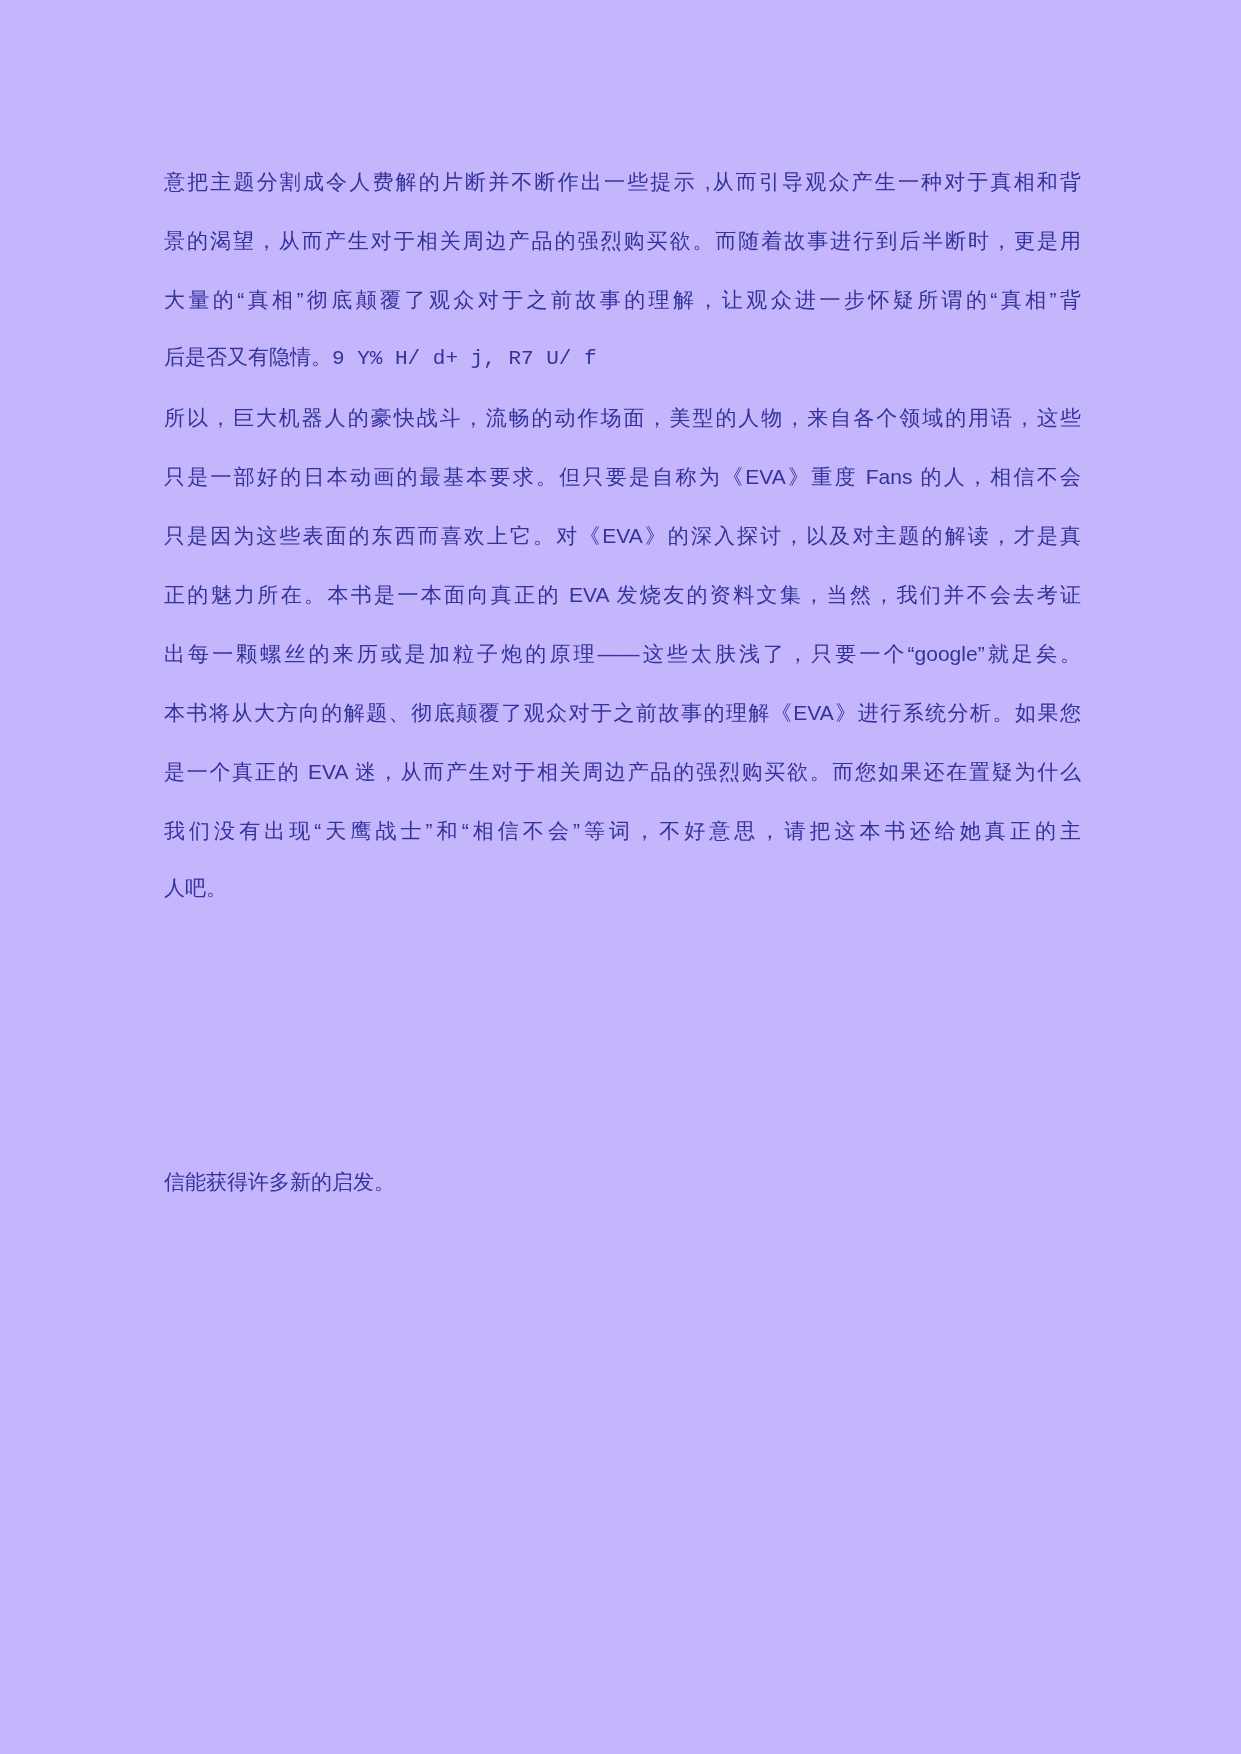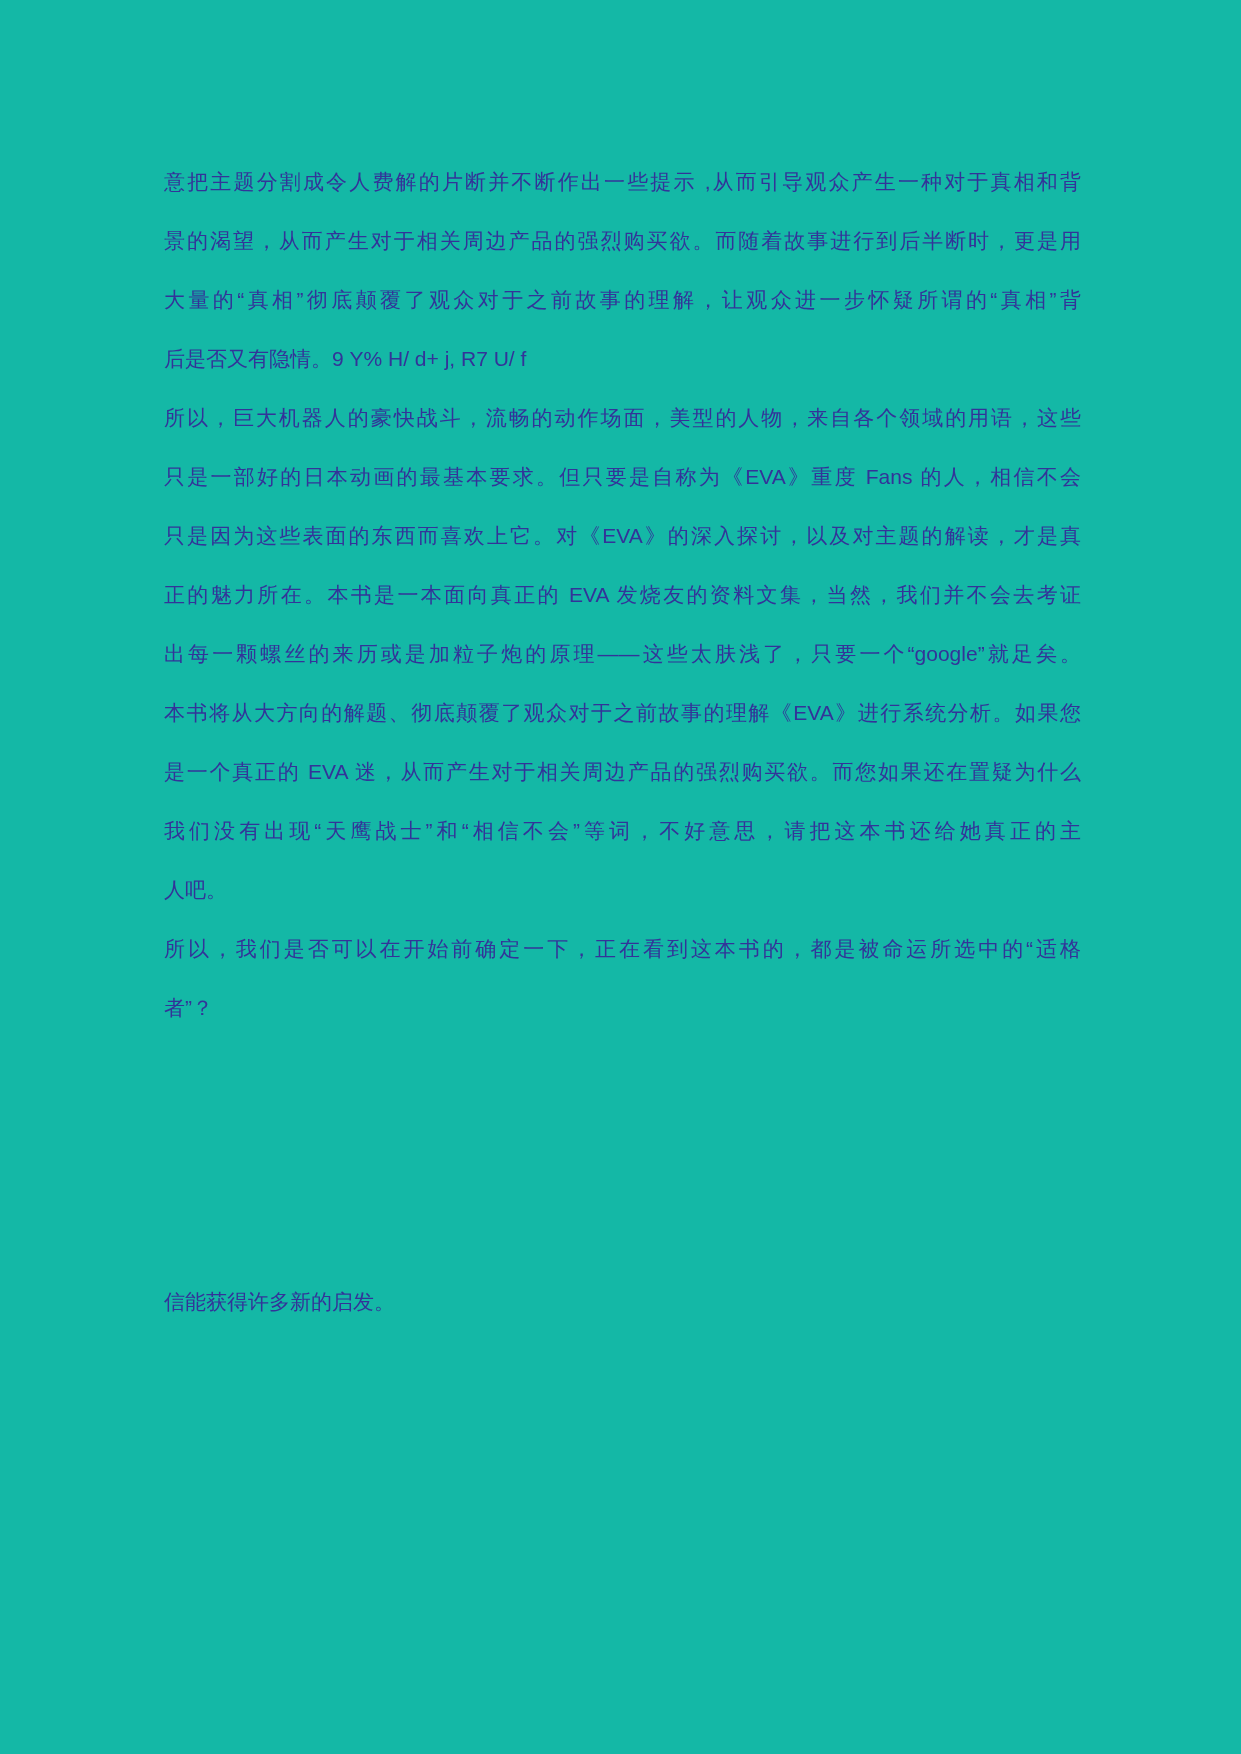--- a/index.html
+++ b/index.html
@@ -13,21 +13,21 @@
     position: relative;
     font-family: "Liberation Sans", sans-serif;
     overflow: hidden;
   }
   .page {
     position: absolute;
     left: 0;
     top: 0;
     width: 1241px;
     height: 1754px;
-    background: #14b8a6;
+    background: #c4b5fd;
   }
   .content {
     padding: 152px 160px 0 164px;
     color: #333399;
     font-size: 21px;
   }
   .para {
     margin: 0;
     padding: 0;
   }
@@ -37,20 +37,21 @@
     white-space: nowrap;
     text-align: justify;
     text-align-last: justify;
     text-justify: inter-character;
     overflow: hidden;
   }
   .line.last {
     text-align: left;
     text-align-last: left;
     white-space: normal;
+    font-family: Liberation Mono, monospace;
   }
   .spacer {
     height: 235px;
   }
 </style>
 </head>
 <body>
 
 <div class="page">
   <div class="content">
@@ -67,24 +68,20 @@
       <div class="line">只是一部好的日本动画的最基本要求。但只要是自称为《EVA》重度 Fans 的人，相信不会</div>
       <div class="line">只是因为这些表面的东西而喜欢上它。对《EVA》的深入探讨，以及对主题的解读，才是真</div>
       <div class="line">正的魅力所在。本书是一本面向真正的 EVA 发烧友的资料文集，当然，我们并不会去考证</div>
       <div class="line">出每一颗螺丝的来历或是加粒子炮的原理——这些太肤浅了，只要一个“google”就足矣。</div>
       <div class="line">本书将从大方向的解题、彻底颠覆了观众对于之前故事的理解《EVA》进行系统分析。如果您</div>
       <div class="line">是一个真正的 EVA 迷，从而产生对于相关周边产品的强烈购买欲。而您如果还在置疑为什么</div>
       <div class="line">我们没有出现“天鹰战士”和“相信不会”等词，不好意思，请把这本书还给她真正的主</div>
       <div class="line last">人吧。</div>
     </div>
 
-    <div class="para">
-      <div class="line">所以，我们是否可以在开始前确定一下，正在看到这本书的，都是被命运所选中的“适格</div>
-      <div class="line last">者”？</div>
-    </div>
 
     <div class="spacer"></div>
 
 
     <div class="para">
       <div class="line last">信能获得许多新的启发。</div>
     </div>
 
   </div>
 </div>

